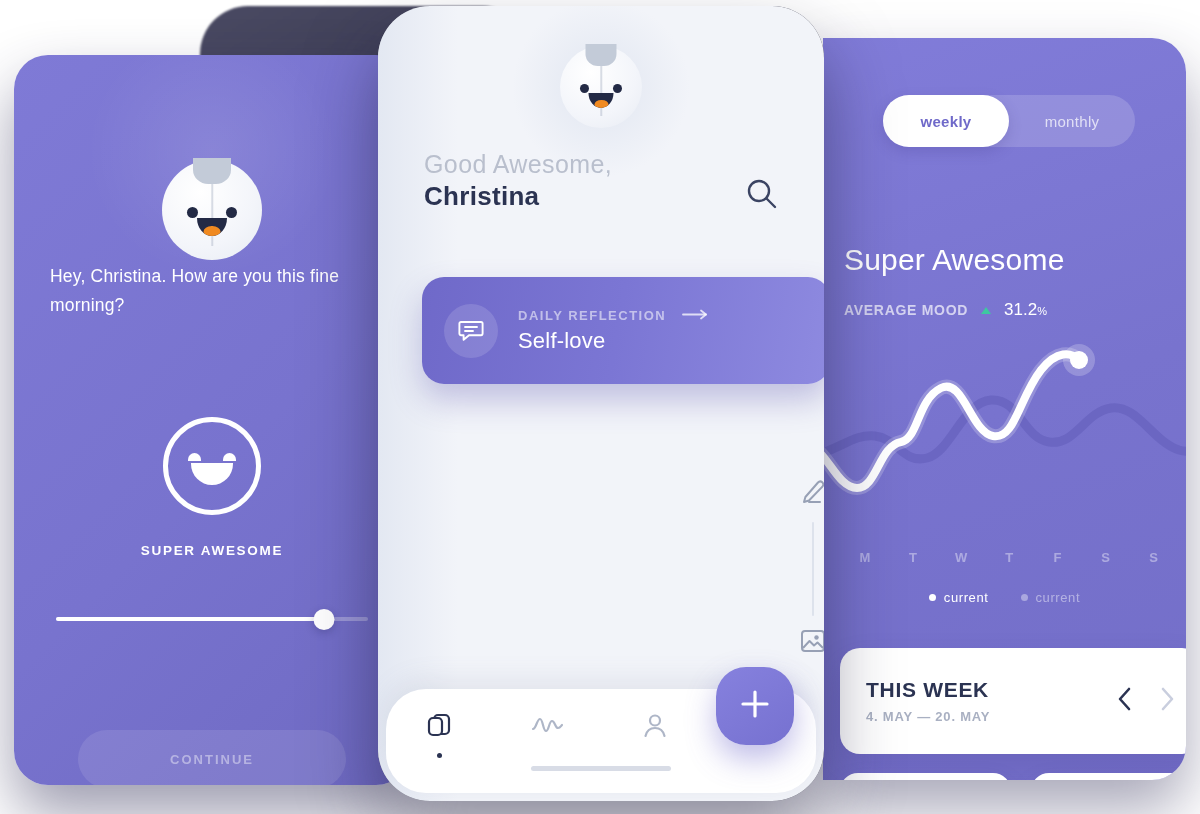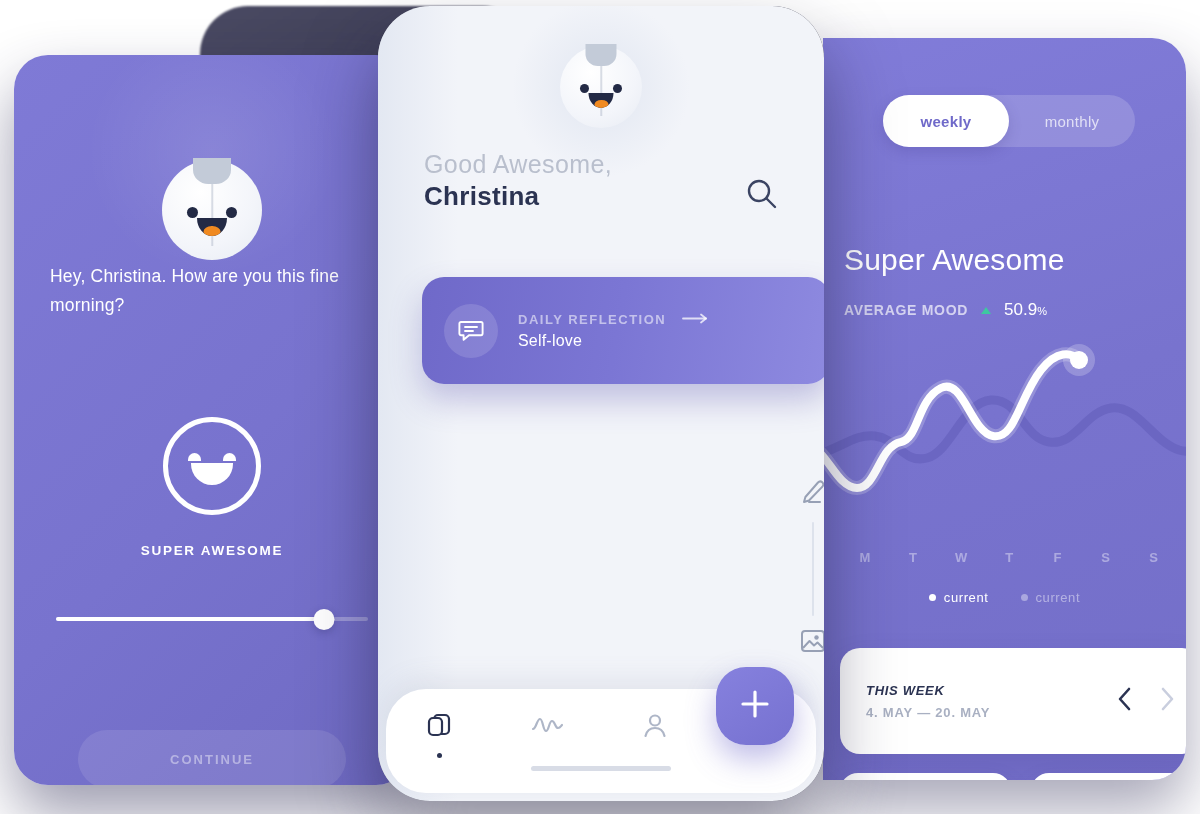--- a/index.html
+++ b/index.html
@@ -140,21 +140,21 @@
   .reflect-icon {
     width:54px; height:54px; border-radius:50%;
     background: rgba(255,255,255,.14);
     display:flex; align-items:center; justify-content:center; flex:none;
   }
   .reflect-txt { margin-left:20px; }
   .reflect-txt .k {
     display:flex; align-items:center; gap:16px;
     color: rgba(255,255,255,.55); font-size:13px; font-weight:700; letter-spacing:1.5px;
   }
-  .reflect-txt .v { color:#ffffff; font-size:16px; font-weight:500; margin-top:5px; letter-spacing:.2px; }
+  .reflect-txt .v { color:#ffffff; font-size:22px; font-weight:500; margin-top:5px; letter-spacing:.2px; }
 
   .rail { position:absolute; left:420px; top:472px; width:40px; }
   .rail .r-icon { width:30px; height:30px; color:#97a0b5; }
   .rail .r-line { width:2px; height:94px; margin:10px 0 10px 14px; background:#dde2ec; border-radius:2px; }
 
   .photo-row { position:absolute; left:492px; top:565px; right:-46px; height:150px; display:flex; gap:14px; }
 
   .bottom-bar {
     position:absolute; left:8px; right:8px; bottom:8px; height:104px;
     background:#ffffff; border-radius:40px;
@@ -208,21 +208,21 @@
     justify-content:center; gap:32px; }
   .legend .it { display:flex; align-items:center; gap:8px; font-size:13px; letter-spacing:.6px; }
   .legend .bl { width:7px;height:7px;border-radius:50%; }
 
   .week-card {
     position:absolute; left:17px; right:-16px; top:610px; height:106px;
     background:#ffffff; border-radius:20px;
     box-shadow:0 14px 30px rgba(70,62,140,.20);
     display:flex; align-items:center; padding:0 26px;
   }
-  .week-card .wl .t { color:#2b3352; font-size:13px; font-weight:700; letter-spacing:.7px;font-style:italic; }
+  .week-card .wl .t { color:#2b3352; font-size:21px; font-weight:700; letter-spacing:.7px; }
   .week-card .wl .d { color:#a9b0c2; font-size:13px; font-weight:600; letter-spacing:.8px; margin-top:7px; }
   .week-card .nav { margin-left:auto; display:flex; align-items:center; gap:28px; }
 
   .mini-row { position:absolute; left:17px; right:-16px; top:735px; display:flex; gap:20px; }
   .mini { flex:1; height:78px; background:#ffffff; border-radius:18px;
     box-shadow:0 12px 26px rgba(70,62,140,.16); position:relative; overflow:hidden; }
 </style>
 </head>
 <body>
 
@@ -277,21 +277,21 @@
           <span>monthly</span>
         </div>
       </div>
 
       <div class="rp-title">Super Awesome</div>
 
       <div class="rp-sub">
         <span class="lab">AVERAGE MOOD</span>
         <span class="tri"></span>
         <span class="pct">
-          <span>50.9</span><small>%</small>
+          <span>31.2</span><small>%</small>
         </span>
       </div>
 
       <div class="chart">
         <svg width="100%" height="200" viewBox="0 0 363 200" preserveAspectRatio="none">
           <path d="M -10 118 C 20 110, 30 96, 52 98 C 74 100, 80 126, 104 120
                    C 128 114, 140 64, 168 62 C 196 60, 200 100, 226 104
                    C 252 108, 262 74, 288 70 C 314 66, 330 104, 356 112 C 372 116, 380 112, 390 110" fill="none" stroke="#6b66c2" stroke-width="9" stroke-linecap="round"></path>
           <path d="M -14 108 C 4 112, 14 150, 34 150 C 54 150, 56 108, 78 104
                    C 96 100, 94 62, 118 50 C 140 39, 148 94, 170 98

